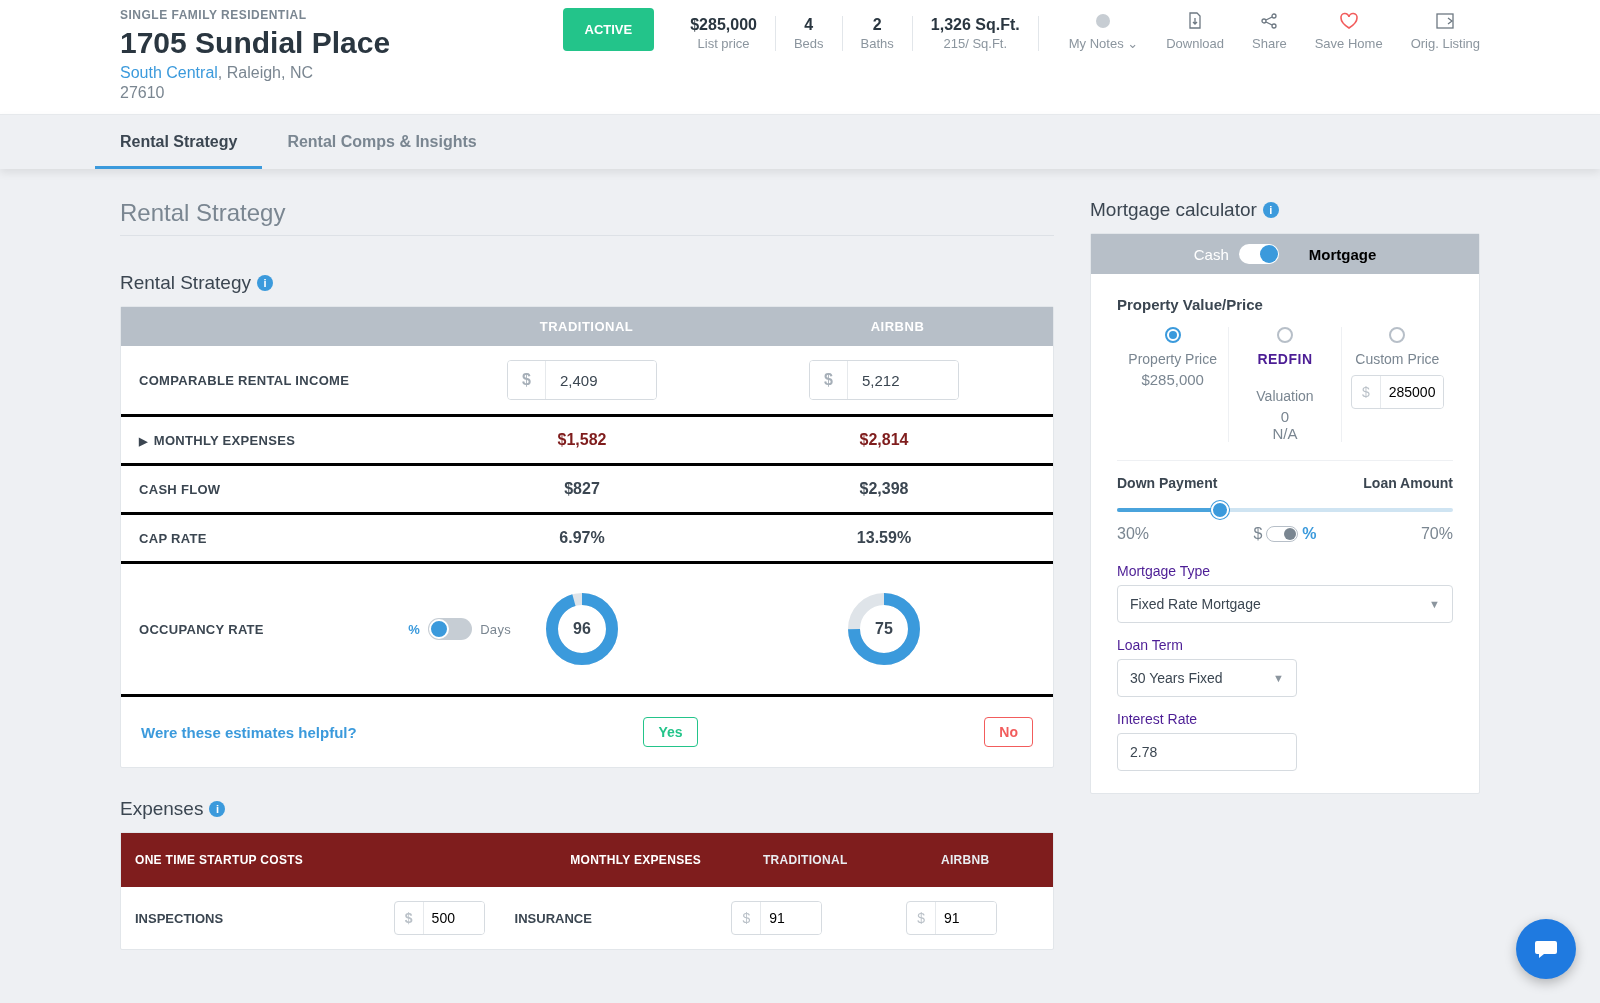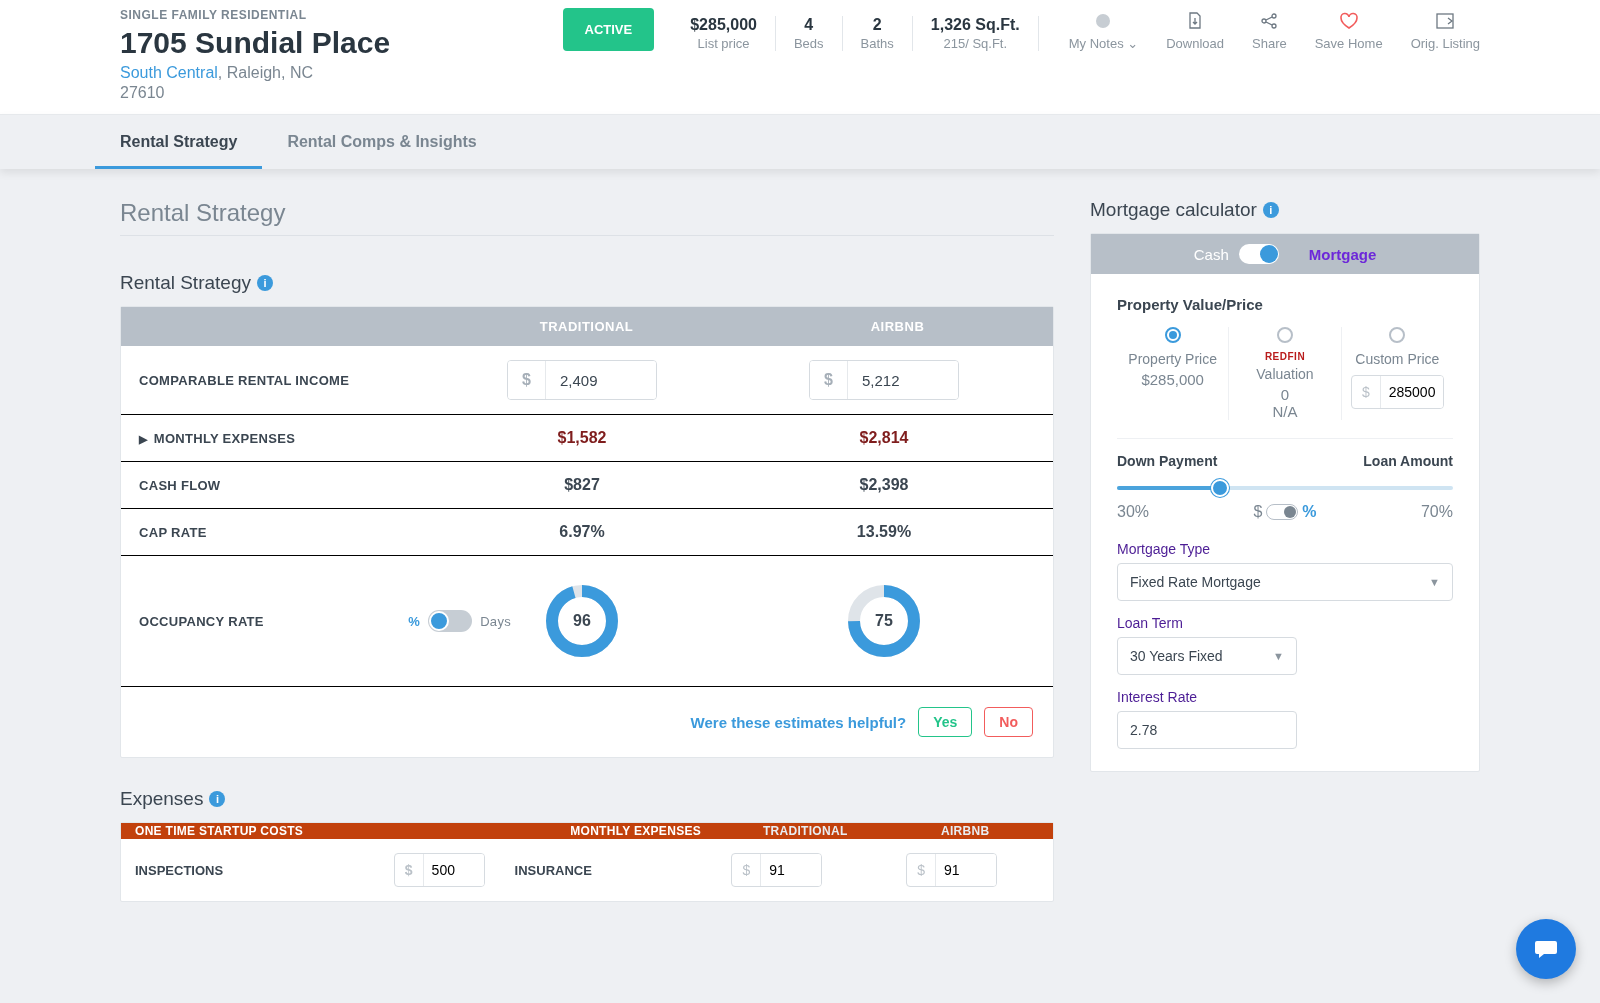--- a/index.html
+++ b/index.html
@@ -44,21 +44,21 @@
 .hr { border: none; border-top: 1px solid #dde1e6; margin-bottom: 36px; }
 
 .section-title { font-size: 19px; color: #3b4651; font-weight: 500; margin-bottom: 12px; display:flex; align-items:center; gap:6px; }
 .info-ic { width: 16px; height: 16px; border-radius: 50%; background: #3b9adc; color: #fff; font-size: 11px; font-weight: bold; display: inline-flex; align-items: center; justify-content: center; }
 
 .card { background: #fff; border: 1px solid #e2e6ea; border-radius: 2px; }
 .card-head { background: #b7bfc8; display: flex; padding: 12px 0; }
 .card-head .hcol { flex: 1; text-align: center; font-size: 13px; font-weight: 700; color: #fff; letter-spacing: .5px; }
 .card-head .hlabel { width: 310px; }
 
-.row { display: flex; align-items: center; padding: 14px 18px; border-bottom: 1px solid #000000; }
+.row { display: flex; align-items: center; padding: 14px 18px; border-bottom: 3px solid #000000; }
 .row:last-child { border-bottom: none; }
 .row .rlabel { width: 292px; font-size: 13px; font-weight: 700; color: #3b4651; letter-spacing: .3px; }
 .row .rcol { flex: 1; text-align: center; font-size: 16px; font-weight: 600; }
 .row .rcol.red { color: #7f1d1d; }
 .row .rcol.green { color: #23c48a; }
 .input-wrap { display: inline-flex; border: 1px solid #d6dbe0; border-radius: 4px; overflow: hidden; }
 .input-wrap .cur { padding: 10px 14px; color: #a6afb8; border-right: 1px solid #e6e9ec; background:#fff; }
 .input-wrap input { border: none; padding: 10px 14px; width: 110px; font-size: 15px; color: #3b4651; background:#fff; }
 .chev { margin-right: 6px; font-size: 11px; }
 
@@ -68,58 +68,58 @@
 .toggle .knob { position: absolute; width: 20px; height: 20px; background: #3b9adc; border-radius: 50%; top: 1px; right: 1px; border: 2px solid #fff; }
 .toggle .knob.left { left: 1px; right: auto; }
 .occ-pct { color: #3b9adc; font-weight: 600; }
 .occ-days { color: #7a8691; font-weight: 500; }
 
 .donut-wrap { display:flex; justify-content:center; }
 .donut { width: 78px; height: 78px; position: relative; }
 .donut svg { transform: rotate(-90deg); }
 .donut .num { position: absolute; inset: 0; display: flex; align-items: center; justify-content: center; font-size: 16px; font-weight: 700; color: #3b4651; }
 
-.feedback { text-align: center; padding: 20px; color: #3b9adc; font-weight: 600; font-size: 15px; display:flex; justify-content:flex-end; align-items:center; gap:12px; }
+.feedback { text-align: center; padding: 20px; color: #3b9adc; font-weight: 600; font-size: 15px; display:flex; justify-content:space-between; align-items:center; gap:12px; }
 .btn-sm { padding: 6px 14px; border-radius: 4px; font-size: 14px; font-weight: 600; cursor: pointer; background:#fff; }
 .btn-yes { border: 1.5px solid #23c48a; color: #23c48a; }
 .btn-no { border: 1.5px solid #f25c5c; color: #f25c5c; }
 
 
-.exp-head { background: #c2410c; display: flex; padding: 1px 14px; font-size: 12px; font-weight: 700; color: #fff; letter-spacing: .3px; }
+.exp-head { background: #7f1d1d; display: flex; padding: 20px 14px; font-size: 12px; font-weight: 700; color: #fff; letter-spacing: .3px; }
 .exp-head .c1 { flex: 1.4; }
 .exp-head .c2 { flex: .9; text-align:right; padding-right:18px;}
 .exp-head .c3 { flex: .7; text-align:center; color:#e9edf1;}
 .exp-head .c4 { flex: .6; text-align:center; color:#e9edf1;}
 .exp-row { display: flex; align-items: center; padding: 14px 14px; }
 .exp-row .ec1 { flex: 1; font-size: 13px; font-weight: 700; color: #3b4651; display:flex; align-items:center; gap:10px; }
 .exp-row .ec2 { flex: .5; font-size: 13px; font-weight: 700; color: #3b4651; }
 .exp-row .ec3, .exp-row .ec4 { flex: .5; text-align:center; }
 .input-sm { display:inline-flex; border:1px solid #d6dbe0; border-radius:4px; overflow:hidden; }
 .input-sm .cur { padding:8px 10px; color:#bac1c8; border-right:1px solid #e6e9ec; font-size:14px; }
 .input-sm input { border:none; width:60px; padding:8px 8px; font-size:14px; }
 
 
 .mort-head { background: #b7bfc8; padding: 10px; text-align: center; }
 .mh-inner { display: inline-flex; align-items: center; gap: 10px; font-size: 15px; }
 .mh-cash { color: #fff; font-weight: 500; }
-.mh-mort { color: #6d28d9; font-weight: 600; margin-left: 20px; }
+.mh-mort { color: #000000; font-weight: 600; margin-left: 20px; }
 .toggle2 { width: 40px; height: 20px; border-radius: 10px; background: #fff; position: relative; }
 .toggle2 .knob { position: absolute; right: 1px; top: 1px; width: 18px; height: 18px; border-radius: 50%; background: #3b9adc; }
 
 .mort-body { padding: 22px 26px; }
 .m-label { font-size: 15px; font-weight: 600; color: #3b4651; margin-bottom: 14px; }
 .price-opts { display: flex; gap: 0; text-align: center; border-bottom: 1px solid #eef0f3; padding-bottom: 18px; margin-bottom: 14px; }
 .popt { flex: 1; border-right: 1px solid #eef0f3; padding: 0 6px; }
 .popt:last-child { border-right: none; }
 .radio { width: 16px; height: 16px; border: 2px solid #3b9adc; border-radius: 50%; margin: 0 auto 8px; position: relative; }
 .radio.sel::after { content:""; position:absolute; inset:2px; background:#3b9adc; border-radius:50%; }
 .radio.gray { border-color:#b7bfc8; }
 .popt .plabel { color: #7a8691; font-size: 14px; margin-bottom: 4px; }
 .popt .pval { color: #7a8691; font-size: 15px; }
-.redfin { color: #b91c1c; font-weight: 800; font-size: 10px; letter-spacing: .5px; margin-bottom:4px; }
+.redfin { color: #4c1d95; font-weight: 800; font-size: 14px; letter-spacing: .5px; margin-bottom:21px; }
 
 .dp-row { display:flex; justify-content:space-between; font-size:14px; font-weight:600; color:#3b4651; margin-bottom:8px; }
 .slider { position:relative; height: 20px; margin-bottom: 6px; }
 .slider .track { position:absolute; top:9px; left:0; right:0; height:4px; background:#cfe4f2; border-radius:2px; }
 .slider .fill { position:absolute; top:9px; left:0; width:30%; height:4px; background:#4aa3dc; border-radius:2px; }
 .slider .handle { position:absolute; top:2px; left:28%; width:18px; height:18px; background:#3b9adc; border-radius:50%; border:2px solid #fff; box-shadow:0 0 0 1px #3b9adc; }
 .slider-lbls { display:flex; justify-content:space-between; align-items:center; font-size:16px; color:#7a8691; margin-bottom:20px; }
 .mini-toggle { display:inline-flex; align-items:center; gap:4px; }
 .mini-toggle .mt { width:32px; height:16px; border-radius:8px; border:1px solid #b7bfc8; position:relative; background:#fff; }
 .mini-toggle .mt .k { position:absolute; right:1px; top:1px; width:12px; height:12px; border-radius:50%; background:#7a8691; }

